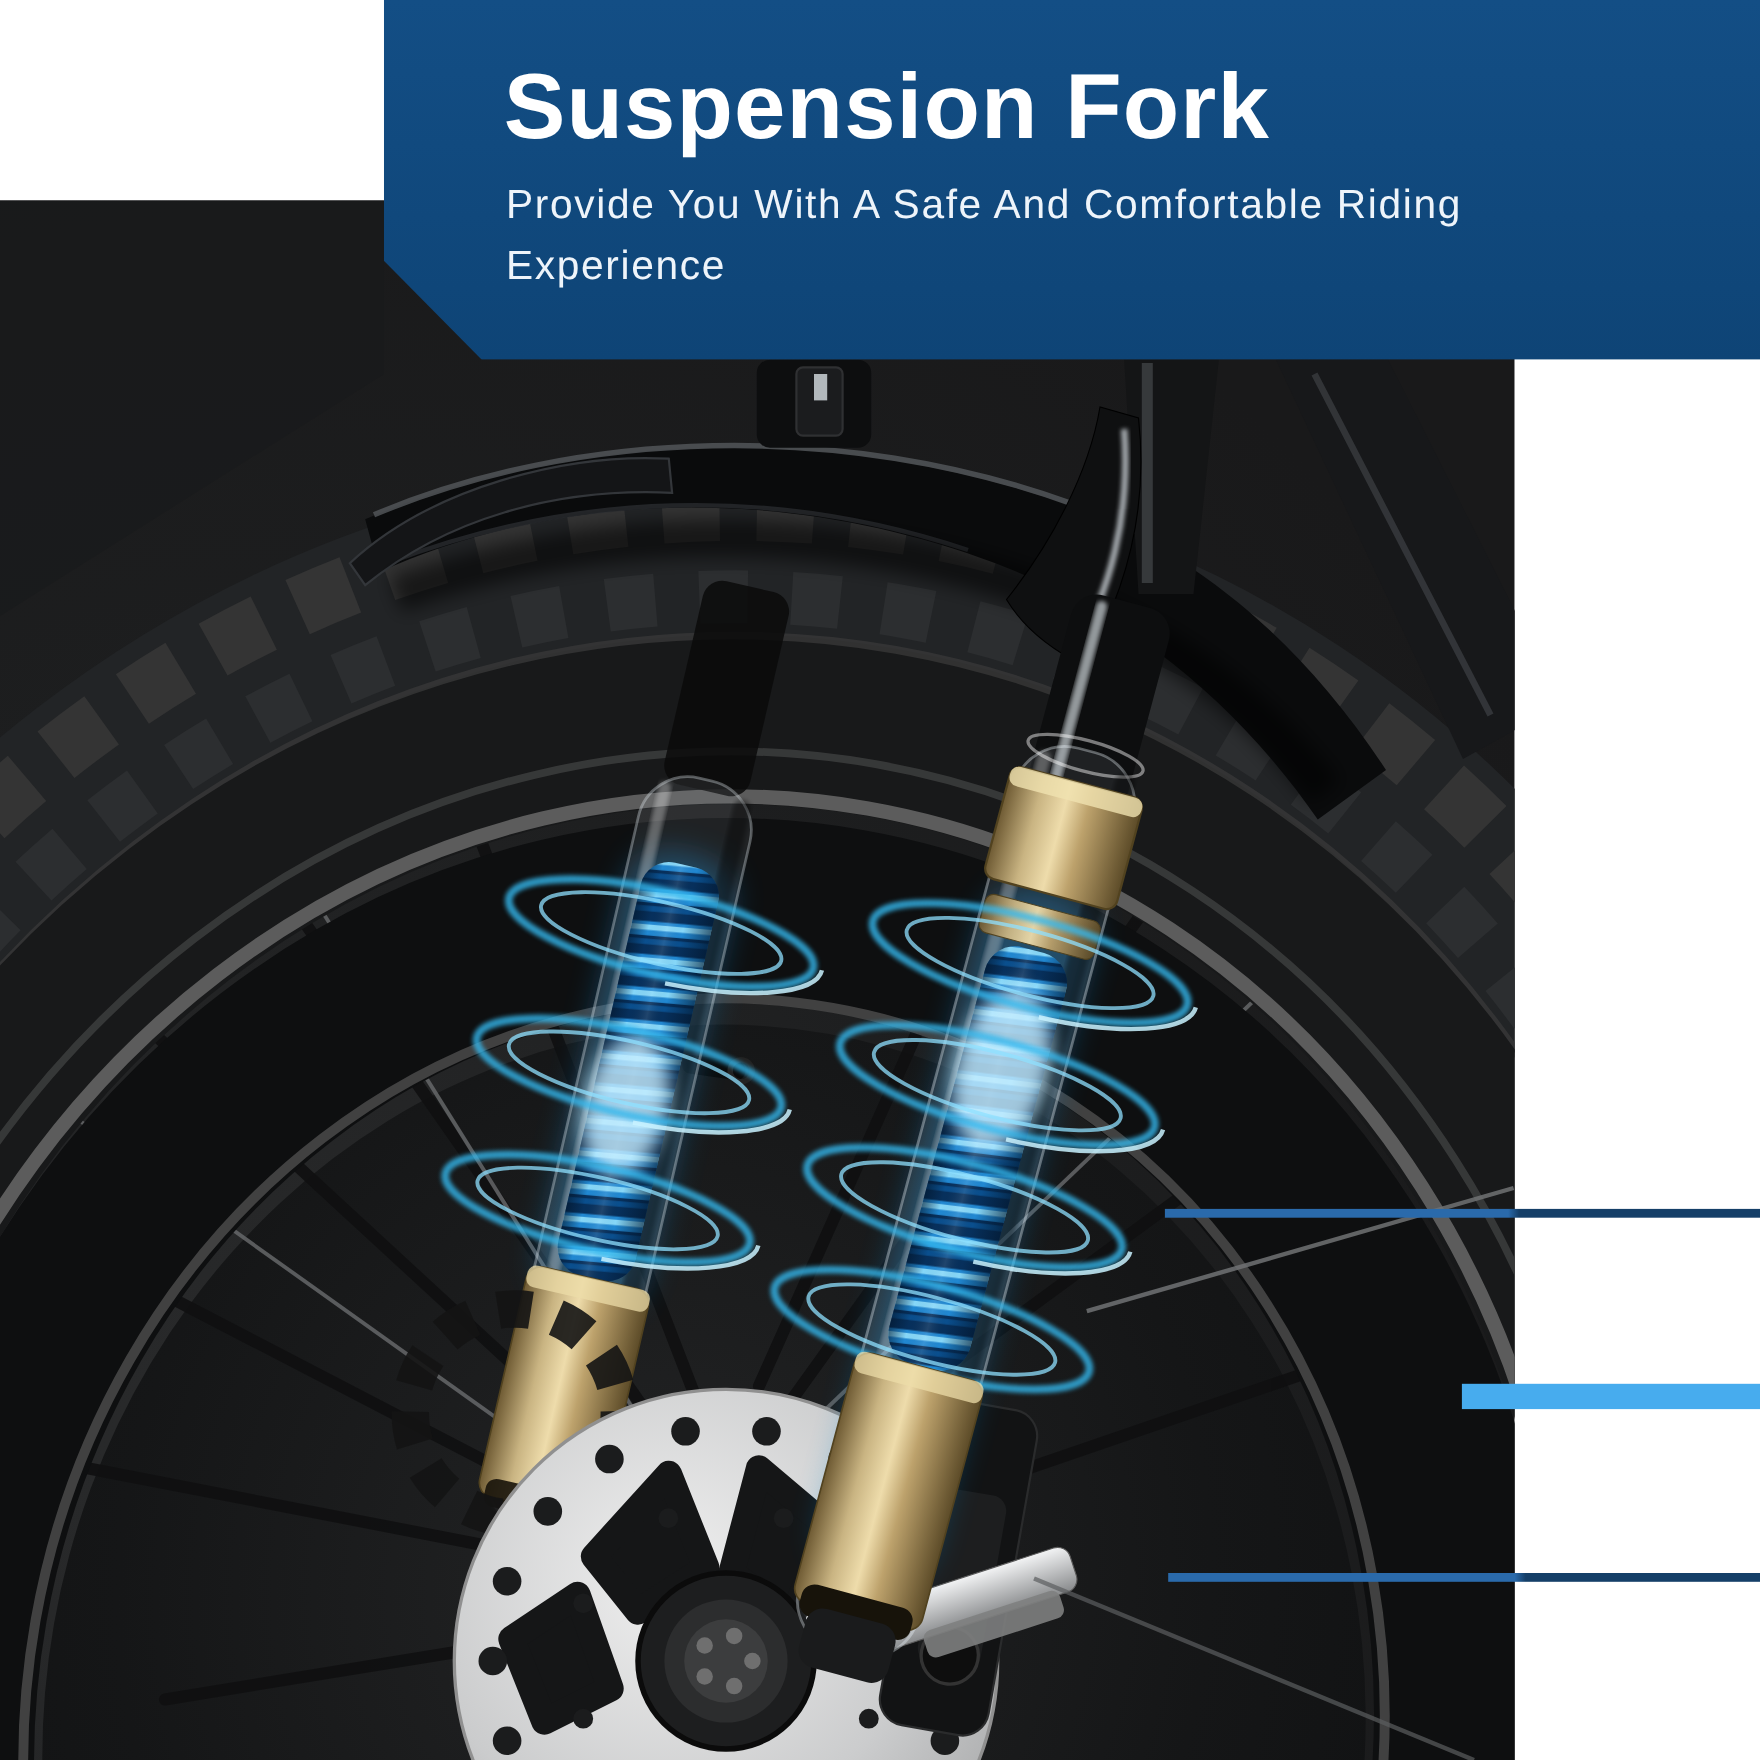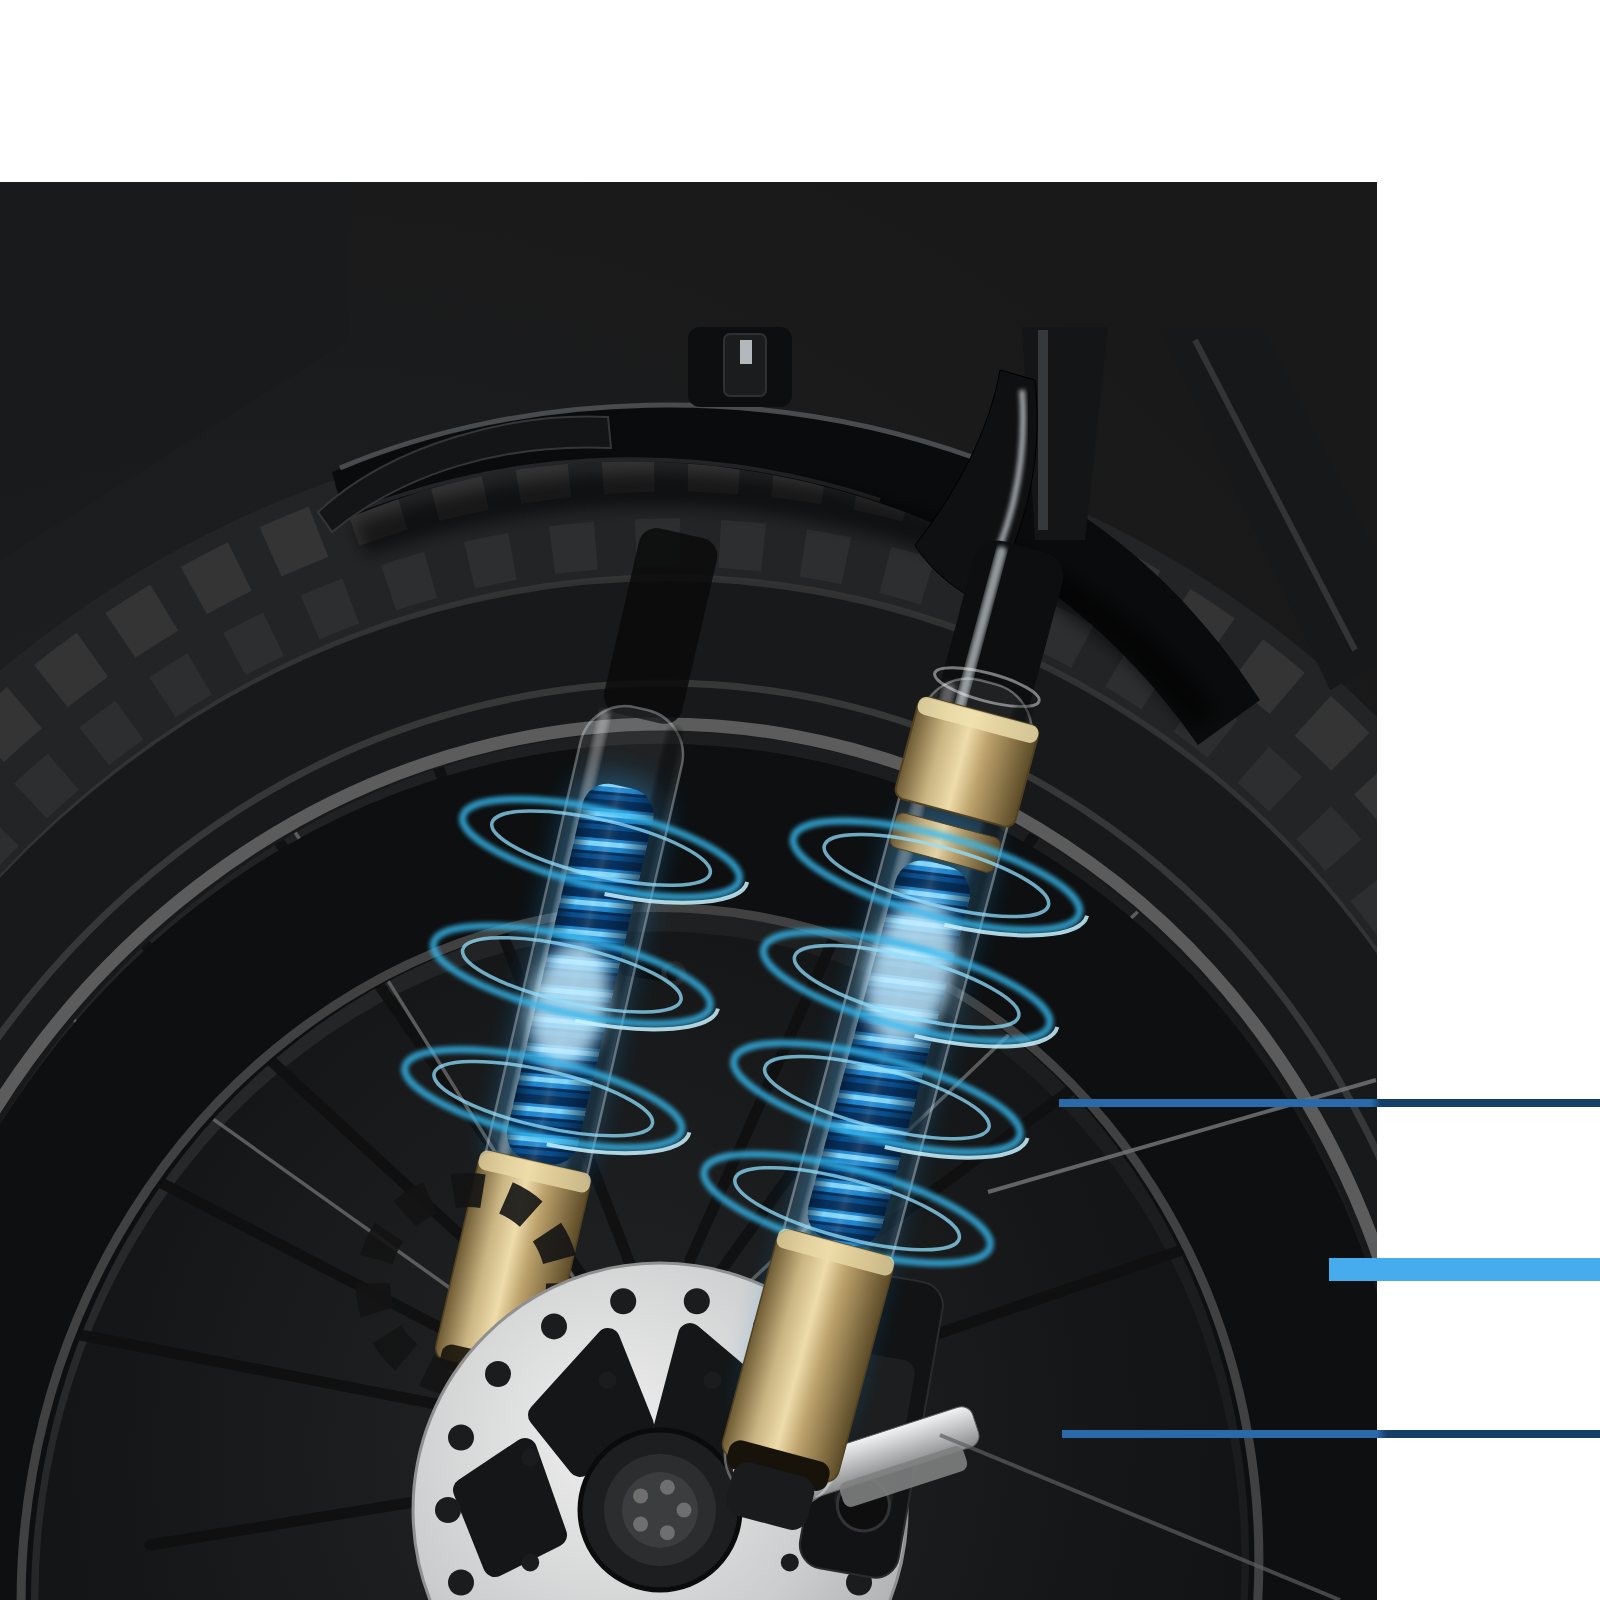--- a/index.html
+++ b/index.html
@@ -277,14 +277,18 @@
     <g>
       <line x1="988" y1="1192" x2="1376" y2="1080" stroke="#707274" stroke-width="4" opacity="0.85"></line>
       <line x1="940" y1="1435" x2="1340" y2="1600" stroke="#5c5e60" stroke-width="4" opacity="0.7"></line>
     </g>
   </svg>
 
   <div class="callout-line-top"></div>
   <div class="callout-bar"></div>
   <div class="callout-line-bottom"></div>
 
+  <div class="banner">
+    <div class="banner-title">Suspension Fork</div>
+    <div class="banner-subtitle">Provide You With A Safe And Comfortable Riding Experience</div>
+  </div>
 
 </div>
 
 </body></html>

